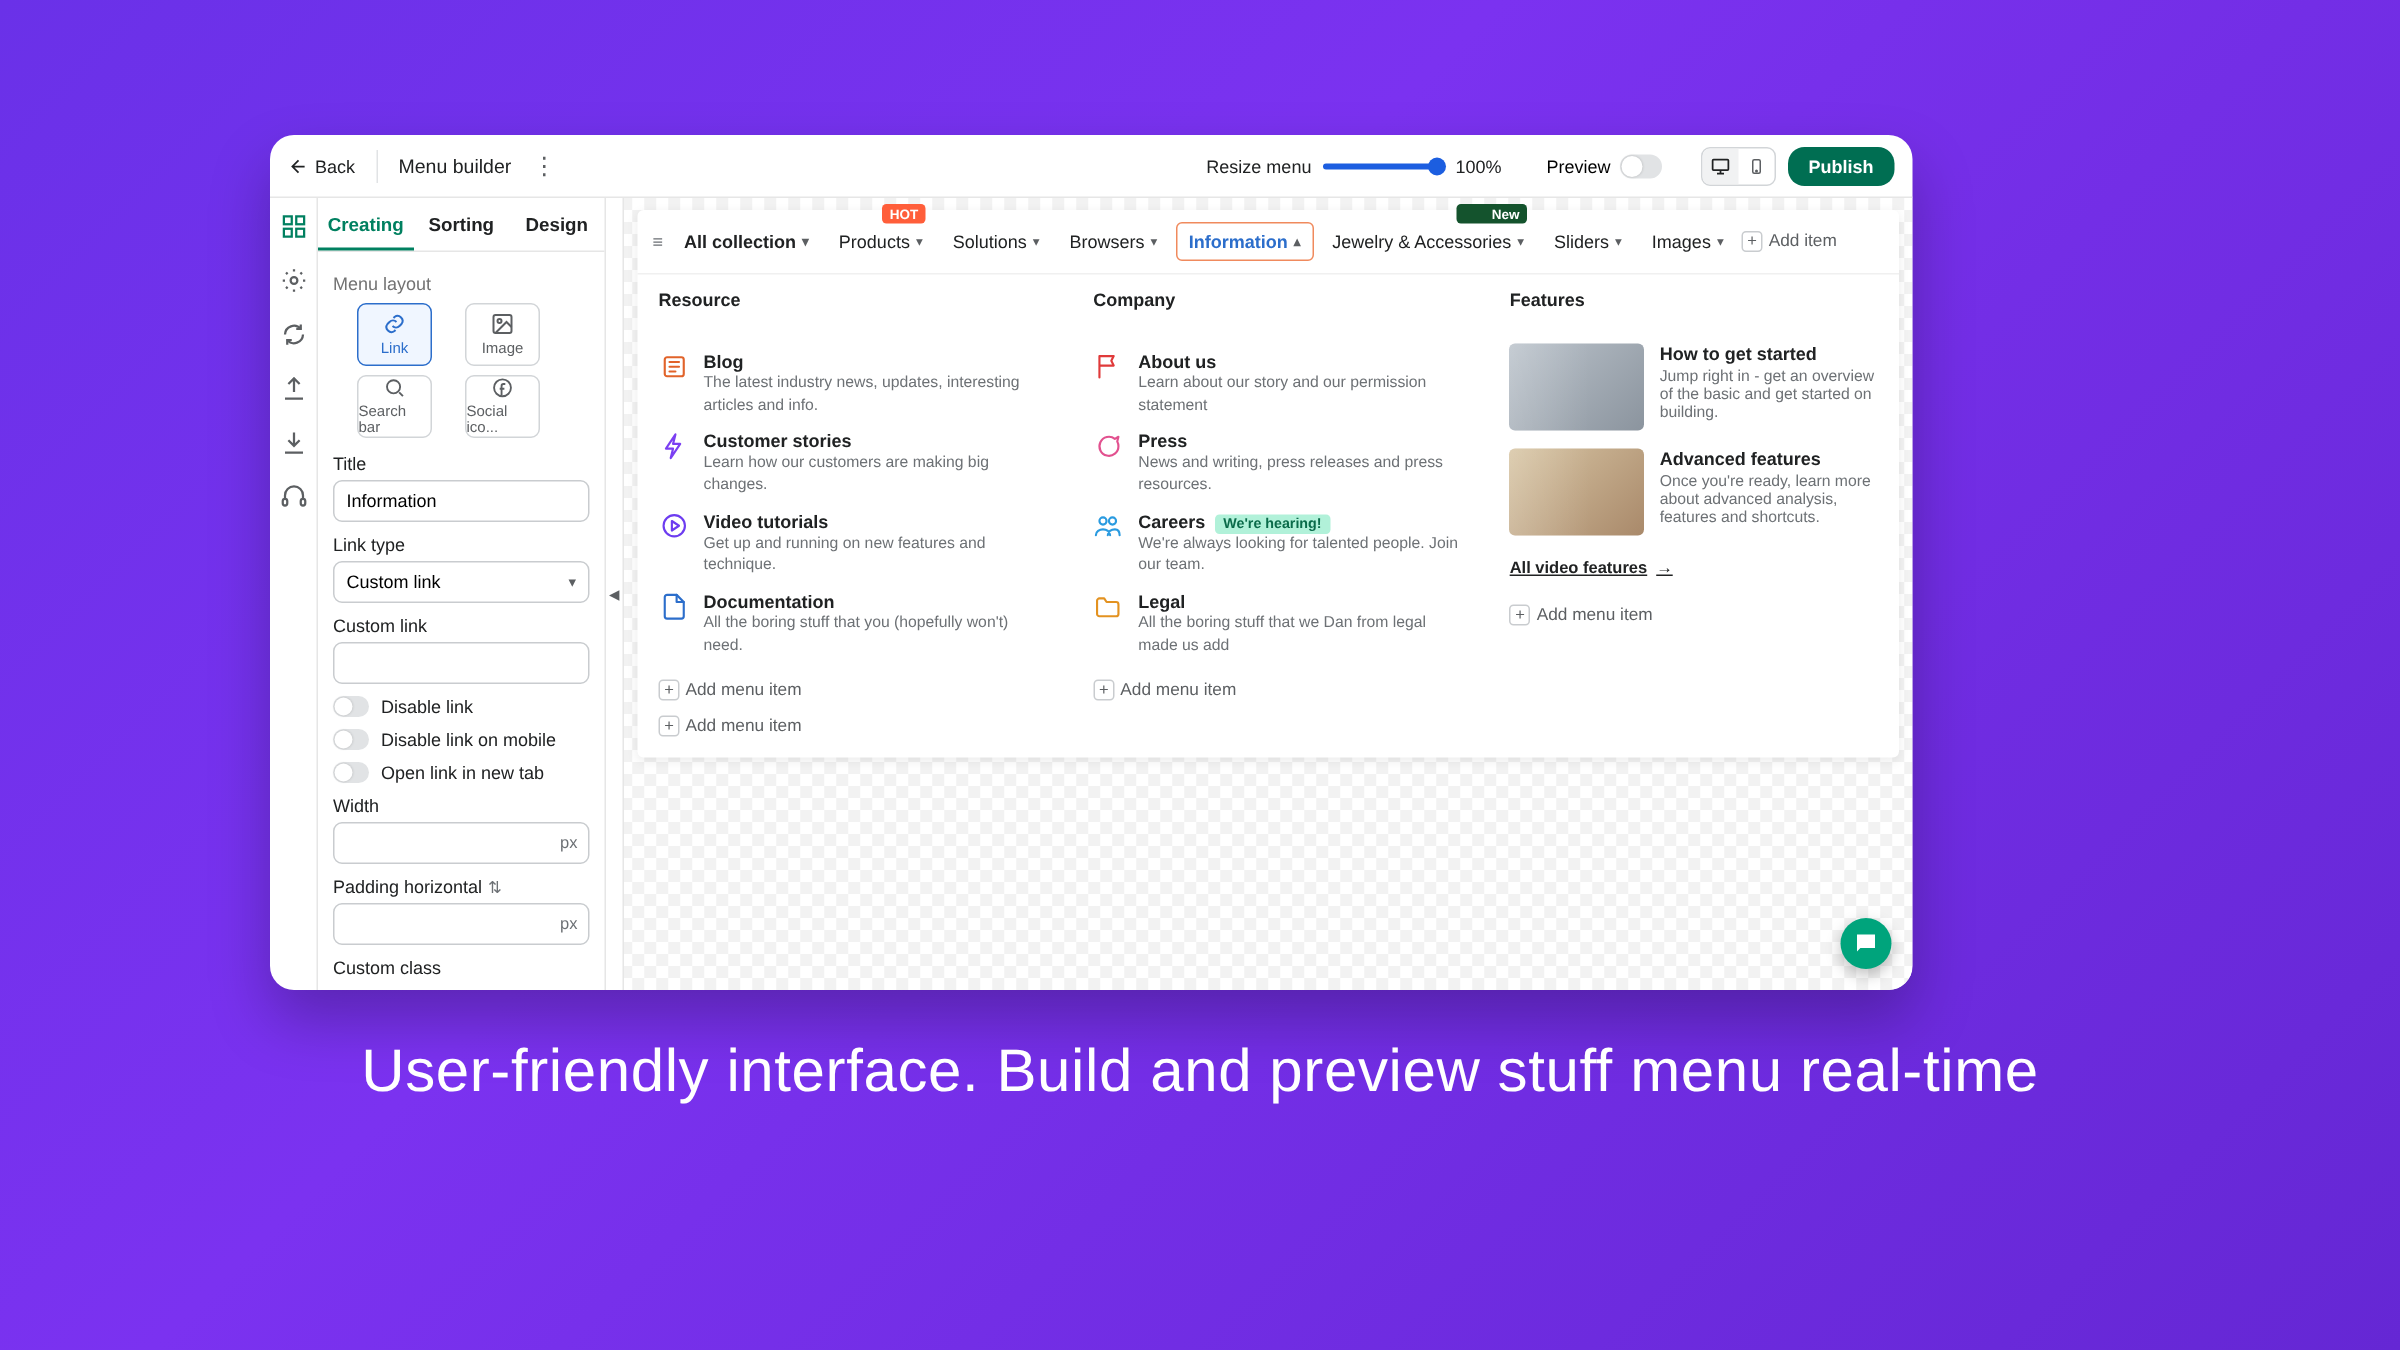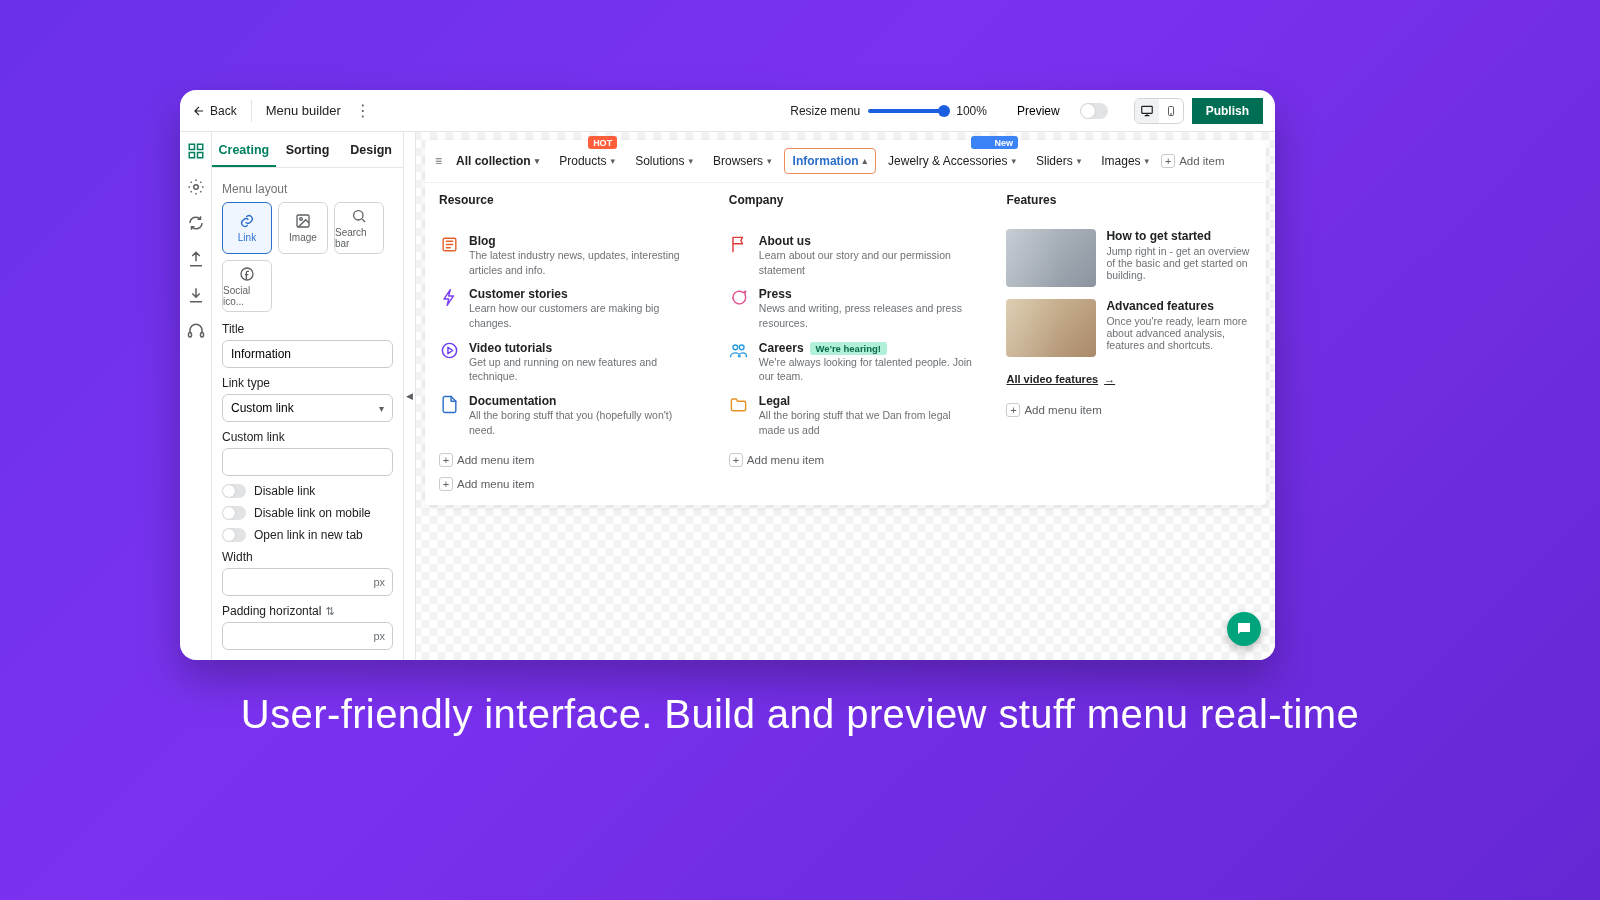--- a/index.html
+++ b/index.html
@@ -17,42 +17,42 @@
   .topbar{display:flex;align-items:center;height:42px;border-bottom:1px solid #e6e6e6;padding:0 12px;gap:8px;font-size:12px;}
   .back{display:flex;align-items:center;gap:4px;color:#202223;cursor:pointer;}
   .back svg{width:14px;height:14px;}
   .divider-v{width:1px;height:22px;background:#e1e3e5;margin:0 6px;}
   .app-title{font-size:13px;color:#202223;}
   .kebab{font-size:16px;padding:0 6px;color:#5c5f62;cursor:pointer;}
   .spacer{flex:1}
   .resize-group{display:flex;align-items:center;gap:8px;font-size:12px;color:#202223;}
   .slider{width:80px;height:4px;background:#1c5ee0;border-radius:4px;position:relative;}
   .slider::after{content:"";position:absolute;right:-2px;top:-4px;width:12px;height:12px;background:#1c5ee0;border-radius:50%;}
-  .preview-group{display:flex;align-items:center;gap:20px;font-size:12px;margin-left:22px;}
+  .preview-group{display:flex;align-items:center;gap:6px;font-size:12px;margin-left:22px;}
   .toggle{width:28px;height:16px;background:#e1e3e5;border-radius:10px;position:relative;}
   .toggle::after{content:"";position:absolute;left:1px;top:1px;width:14px;height:14px;background:#fff;border-radius:50%;box-shadow:0 0 2px rgba(0,0,0,.2);}
   .device-group{display:flex;gap:0;margin-left:18px;border:1px solid #d2d5d8;border-radius:6px;overflow:hidden;}
   .device-btn{display:flex;align-items:center;justify-content:center;width:24px;height:24px;font-size:12px;color:#5c5f62;}
   .device-btn.active{background:#f1f2f3;}
-  .publish{background:#006e52;color:#fff;border:none;padding:6px 14px;border-radius:0;font-size:12px;font-weight:600;margin-left:auto;cursor:pointer;}
+  .publish{background:#006e52;color:#fff;border:none;padding:6px 14px;border-radius:11px;font-size:12px;font-weight:600;margin-left:auto;cursor:pointer;}
   
   .body{flex:1;display:flex;min-height:0;}
   .rail{width:32px;border-right:1px solid #e6e6e6;display:flex;flex-direction:column;align-items:center;padding-top:10px;gap:18px;}
   .rail-icon{width:18px;height:18px;display:flex;align-items:center;justify-content:center;color:#5c5f62;cursor:pointer;}
   .rail-icon.active{color:#008060;}
   .panel{width:192px;border-right:1px solid #e6e6e6;display:flex;flex-direction:column;min-height:0;}
   .tabs{display:flex;border-bottom:1px solid #e6e6e6;height:36px;}
   .tab{flex:1;display:flex;align-items:center;justify-content:center;font-size:12.5px;font-weight:600;color:#202223;cursor:pointer;}
   .tab.active{color:#008060;box-shadow:inset 0 -2px 0 #008060;text-align:center;}
   .panel-scroll{flex:1;overflow-y:auto;padding:10px 10px 12px;}
   .panel-scroll::-webkit-scrollbar{width:5px}
   .panel-scroll::-webkit-scrollbar-thumb{background:#d2d5d8;border-radius:3px}
   .section-label{font-size:12px;color:#737373;margin:4px 0 6px;}
   .layout-grid{display:flex;flex-wrap:wrap;gap:6px;margin-bottom:10px;}
-  .layout-tile{width:50px;height:52px;border:1px solid #d2d5d8;border-radius:6px;display:flex;flex-direction:column;align-items:center;justify-content:center;gap:3px;cursor:pointer;font-size:10px;color:#5c5f62;}
+  .layout-tile{width:50px;height:42px;border:1px solid #d2d5d8;border-radius:6px;display:flex;flex-direction:column;align-items:center;justify-content:center;gap:3px;cursor:pointer;font-size:10px;color:#5c5f62;margin-left:16px;}
   .layout-tile.active{border-color:#2c6ecb;background:#f0f6ff;color:#2c6ecb;}
   .layout-tile svg{width:16px;height:16px;}
   .field-label{font-size:12px;color:#202223;margin:8px 0 4px;}
   .field-label .sort-ico{font-size:11px;color:#6d7175;margin-left:4px;}
   .text-input,.select{width:100%;height:28px;border:1px solid #c9cccf;border-radius:6px;padding:0 8px;font-size:12px;background:#fff;}
   .select{display:flex;align-items:center;justify-content:space-between;cursor:pointer;}
   .select .chev{font-size:10px;color:#5c5f62;}
   .unit-input{position:relative;}
   .unit-input .unit{position:absolute;right:8px;top:0;height:28px;display:flex;align-items:center;font-size:11px;color:#6d7175;}
   .toggle-row{display:flex;align-items:center;gap:8px;font-size:12px;color:#202223;margin-top:8px;}
@@ -66,21 +66,21 @@
   .canvas-wrap::-webkit-scrollbar-thumb{background:#c9cccf;border-radius:4px}
   .mega-shell{position:absolute;left:9px;right:9px;top:8px;background:#ffffff;border-radius:4px;box-shadow:0 2px 8px rgba(0,0,0,.08);padding-bottom:14px;}
   .menu-bar{display:flex;align-items:center;gap:4px;padding:8px 10px;font-size:12px;border-bottom:1px solid #f0f0f0;}
   .menu-handle{color:#6d7175;margin-right:2px;}
   .menu-item{display:flex;align-items:center;gap:4px;padding:5px 8px;border-radius:4px;color:#202223;cursor:pointer;position:relative;}
   .menu-item.bold{font-weight:600;}
   .menu-item .chev{font-size:9px;color:#5c5f62;}
   .menu-item.active{color:#2c6ecb;border:1px solid #f08a5d;}
   .badge{position:absolute;top:-13px;right:6px;font-size:9px;padding:1.5px 5px;border-radius:3px;color:#fff;font-weight:700;}
   .badge.hot{background:#ff5e3a;text-align:center;}
-  .badge.new{background:#3b82f6;padding-left:24px;}
+  .badge.new{background:#14532d;padding-left:24px;}
   .add-inline{display:flex;align-items:center;gap:4px;color:#5c5f62;font-size:11.5px;cursor:pointer;}
   .add-inline .plus{display:inline-flex;width:14px;height:14px;border:1px solid #c9cccf;border-radius:3px;align-items:center;justify-content:center;font-size:11px;}
   .mega-body{display:flex;padding:10px 14px 0 14px;gap:32px;}
   .col{min-width:0;}
   .col.resource{flex:1.05}
   .col.company{flex:1}
   .col.features{flex:1}
   .col-title{font-size:12px;font-weight:700;color:#202223;margin-bottom:22px;}
   .link-row{display:flex;gap:10px;padding:5px 0;}
   .link-row .ico{width:20px;height:20px;flex-shrink:0;display:flex;align-items:center;justify-content:center;border-radius:4px;}

